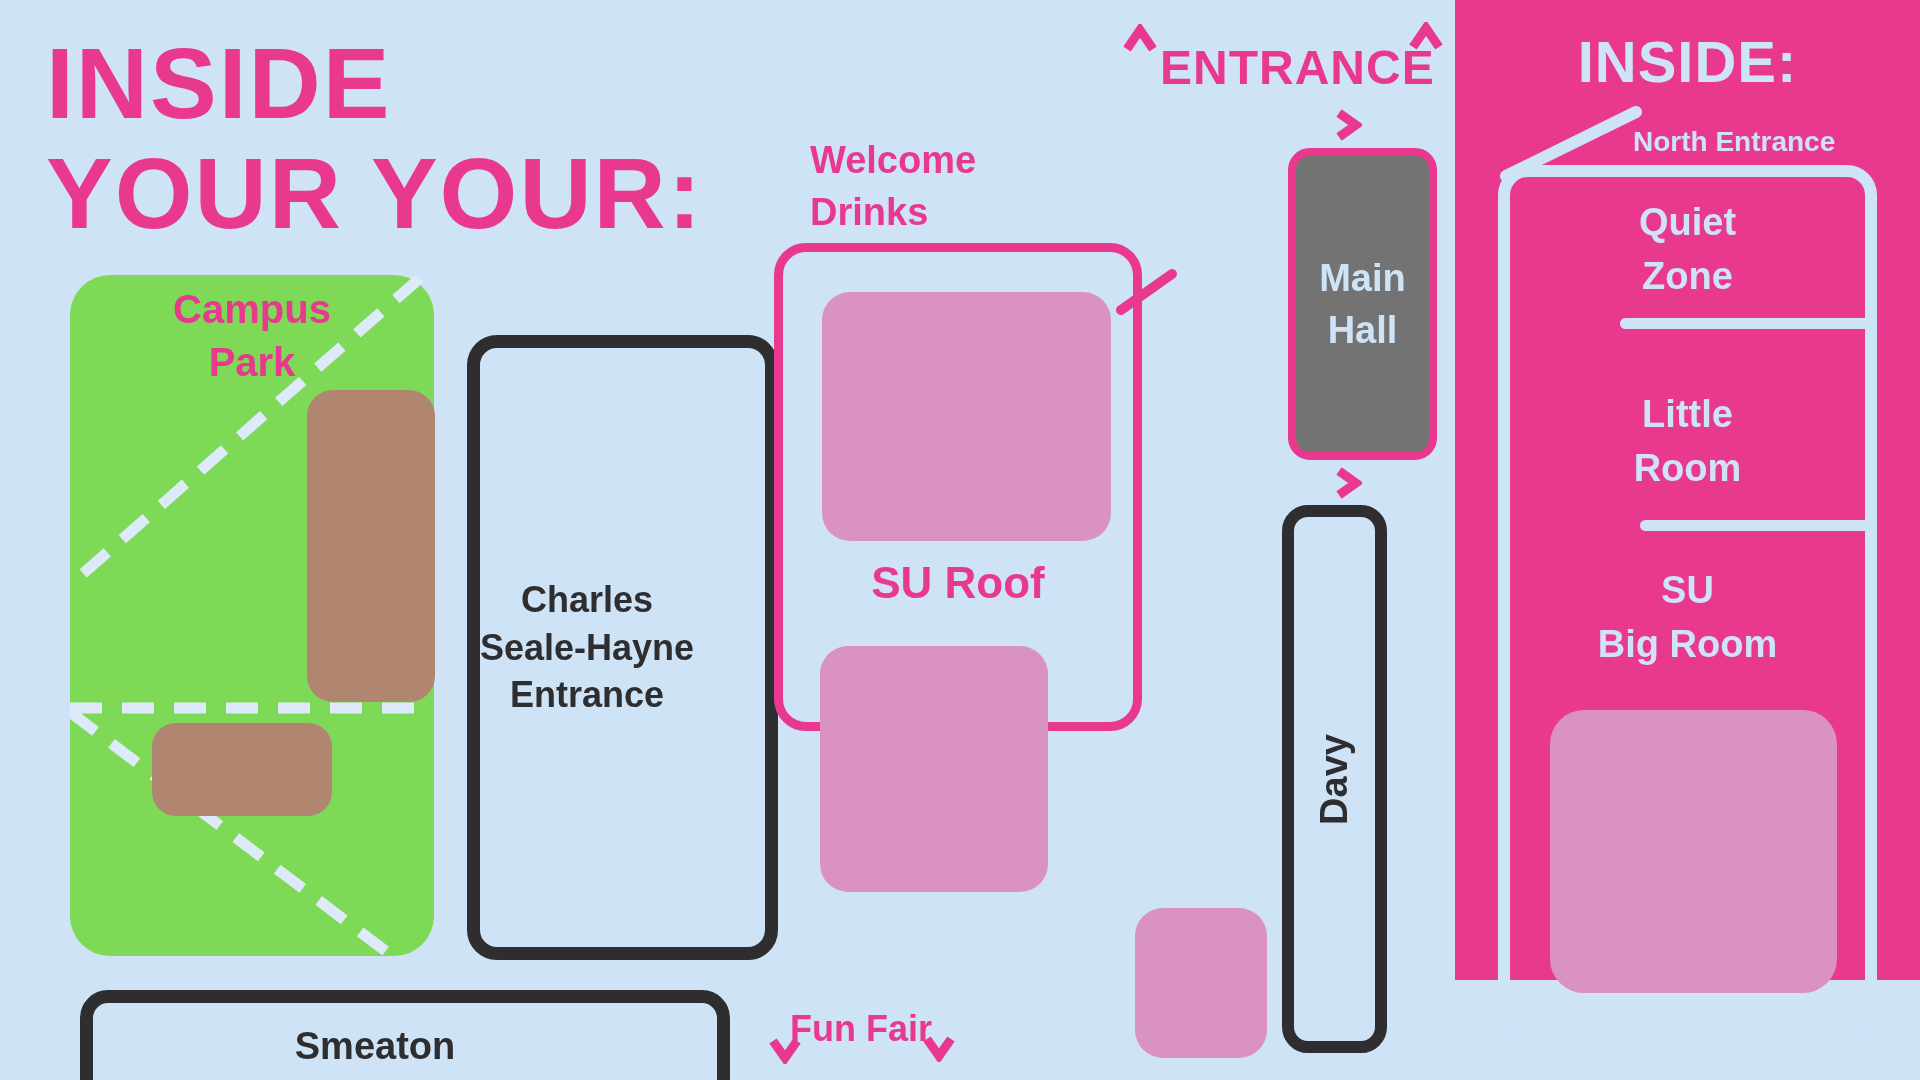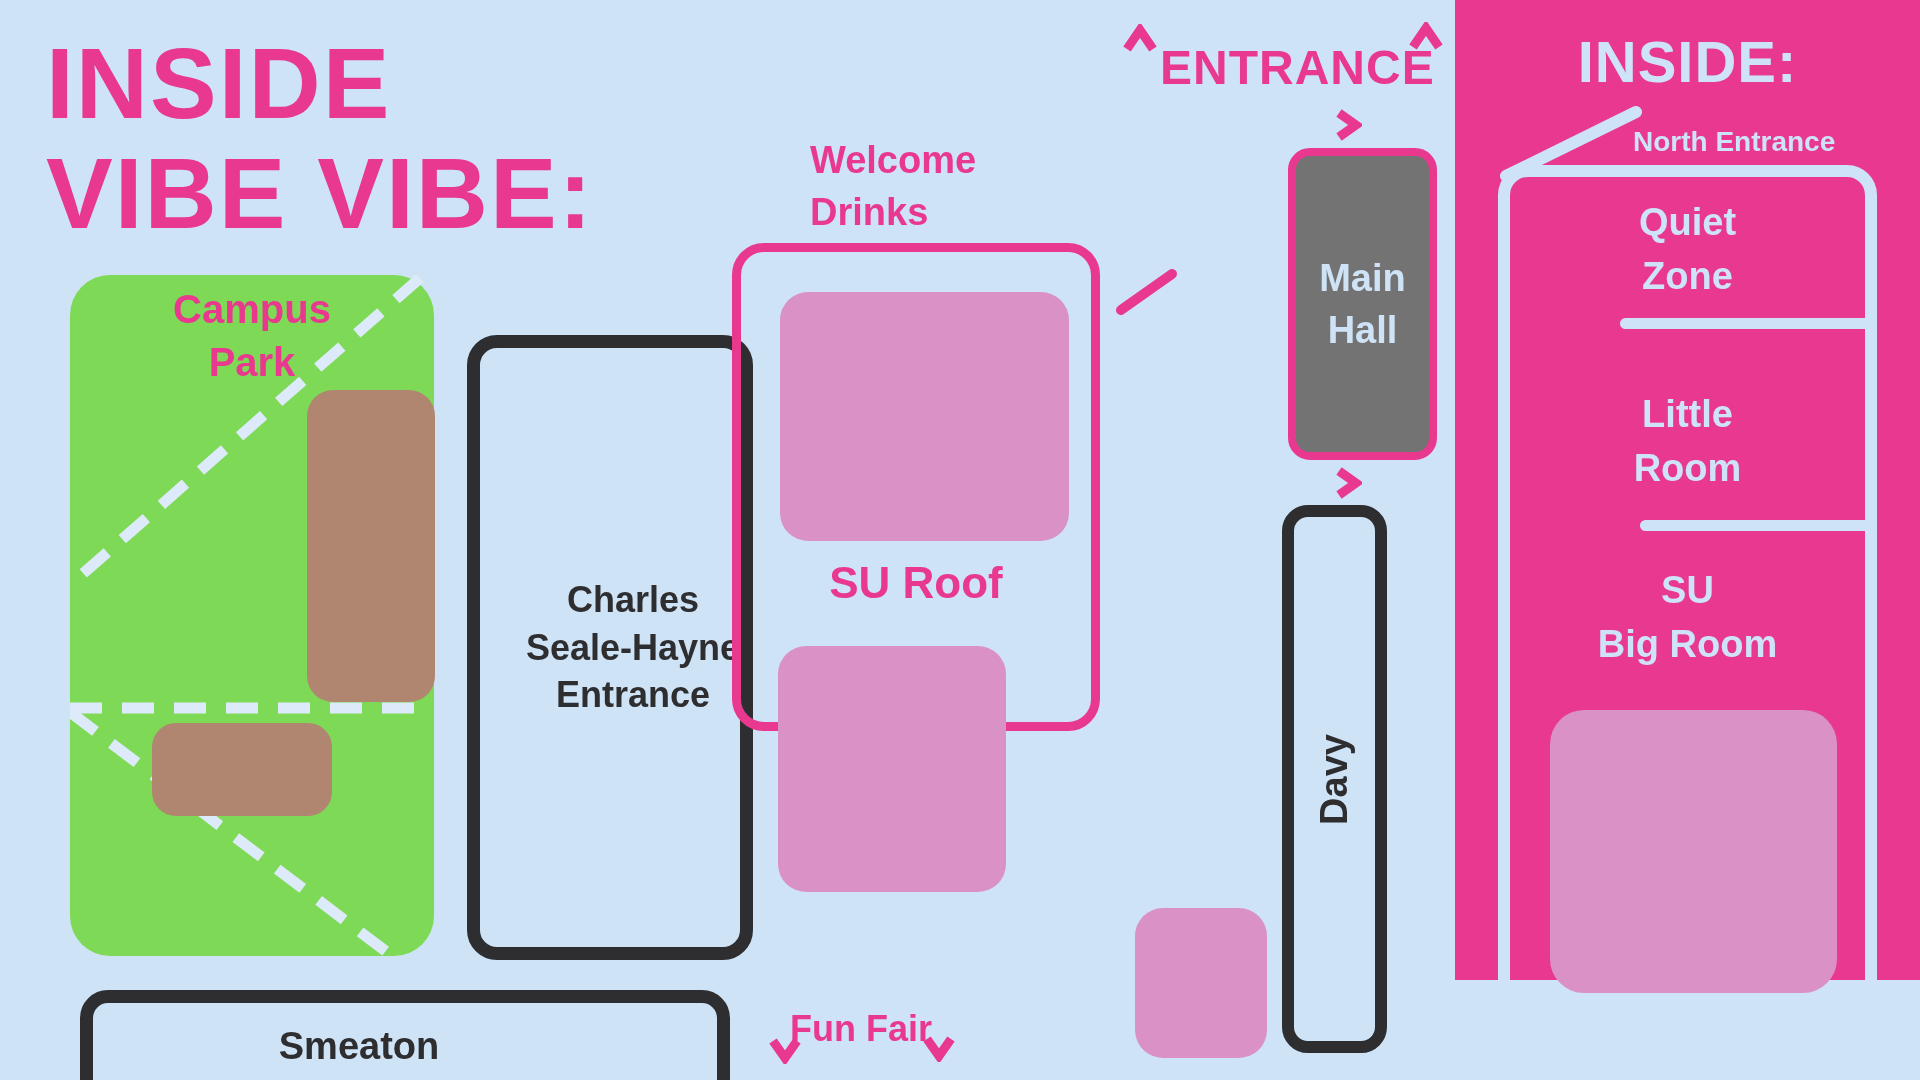--- a/index.html
+++ b/index.html
@@ -22,29 +22,29 @@
   
   .park{left:70px;top:275px;width:364px;height:681px;background:#7ed957;border-radius:40px;}
   .park-label{left:0;top:8px;width:364px;font-size:40px;line-height:1.32;font-weight:900;color:#e8398f;}
   .dirt1{left:237px;top:115px;width:128px;height:312px;background:#b08670;border-radius:26px;}
   .dirt2{left:82px;top:448px;width:180px;height:93px;background:#b08670;border-radius:24px;}
   .park-paths{left:0;top:0;width:364px;height:681px;pointer-events:none;}
   .dash{stroke:#dceafa;stroke-width:11;fill:none;stroke-dasharray:32 20;}
 
   
   .library{
-    left:467px;top:335px;width:286px;height:625px;
+    left:467px;top:335px;width:311px;height:625px;
     border:13px solid #2e2e30;border-radius:30px;box-sizing:border-box;
-    display:flex;align-items:center;justify-content:flex-end;
+    display:flex;align-items:center;justify-content:flex-start;
   }
   .library-label{font-size:36px;line-height:1.32;font-weight:900;color:#2e2e30;text-align:center;}
 
   
   .su-roof{
-    left:732px;top:243px;width:368px;height:488px;
+    left:774px;top:243px;width:368px;height:488px;
     border:9px solid #e8398f;border-radius:32px;box-sizing:border-box;
   }
   .su-rect1{left:39px;top:40px;width:289px;height:249px;background:#d992c3;border-radius:28px;}
   .su-rect2{left:37px;top:394px;width:228px;height:246px;background:#d992c3;border-radius:28px;}
   .su-label{left:0;top:306px;width:350px;font-size:44px;font-weight:900;color:#e8398f;text-align:center;}
   .welcome{left:810px;top:134px;width:300px;font-size:38px;line-height:1.38;font-weight:900;color:#e8398f;}
   .north-su{left:1137px;top:314px;font-size:30px;line-height:1.32;font-weight:900;color:#e8398f;}
 
   
   .entrance-text{left:1160px;top:40px;font-size:48px;font-weight:900;letter-spacing:1px;color:#e8398f;}
@@ -63,21 +63,21 @@
     border:12px solid #2e2e30;border-radius:26px;box-sizing:border-box;
     display:flex;align-items:center;justify-content:center;
   }
   .davy-label{font-size:38px;font-weight:900;color:#2e2e30;transform:rotate(-90deg);white-space:nowrap;}
 
   
   .smeaton{
     left:80px;top:990px;width:650px;height:150px;
     border:13px solid #2e2e30;border-radius:28px;box-sizing:border-box;
   }
-  .smeaton-label{left:0;top:22px;width:532px;font-size:38px;font-weight:900;color:#2e2e30;text-align:center;}
+  .smeaton-label{left:0;top:22px;width:532px;font-size:38px;font-weight:900;color:#2e2e30;text-align:center;padding-left:16px;}
 
   
   .funfair{left:781px;top:1008px;width:160px;font-size:36px;font-weight:900;color:#e8398f;text-align:center;white-space:nowrap;}
 
   
   .mini-rect{left:1135px;top:908px;width:132px;height:150px;background:#d992c3;border-radius:28px;}
 
   
   .panel{left:1455px;top:0;width:465px;height:980px;background:#e8398f;}
   .inside-title{left:0;top:28px;width:465px;font-size:58px;font-weight:900;color:#cfe3f7;text-align:center;letter-spacing:1px;}
@@ -99,21 +99,21 @@
   .overlay{left:0;top:0;width:1920px;height:1080px;pointer-events:none;}
   .chev{position:absolute;}
 </style>
 </head>
 <body>
 
 <div id="stage">
 
   <div class="abs page-title">
     <div>INSIDE</div>
-    <div>VIBE VIBE:</div>
+    <div>YOUR YOUR:</div>
   </div>
 
   <svg class="chev" style="left:1122px;top:24px" width="36" height="30" viewBox="0 0 36 30">
       <polyline points="5,25 18,6 31,25" stroke="#e8398f" stroke-width="9" fill="none"></polyline>
     </svg>
   <div class="abs entrance-text">ENTRANCE</div>
   <svg class="chev" style="left:1408px;top:22px" width="36" height="30" viewBox="0 0 36 30">
       <polyline points="5,25 18,6 31,25" stroke="#e8398f" stroke-width="9" fill="none"></polyline>
     </svg>
 

